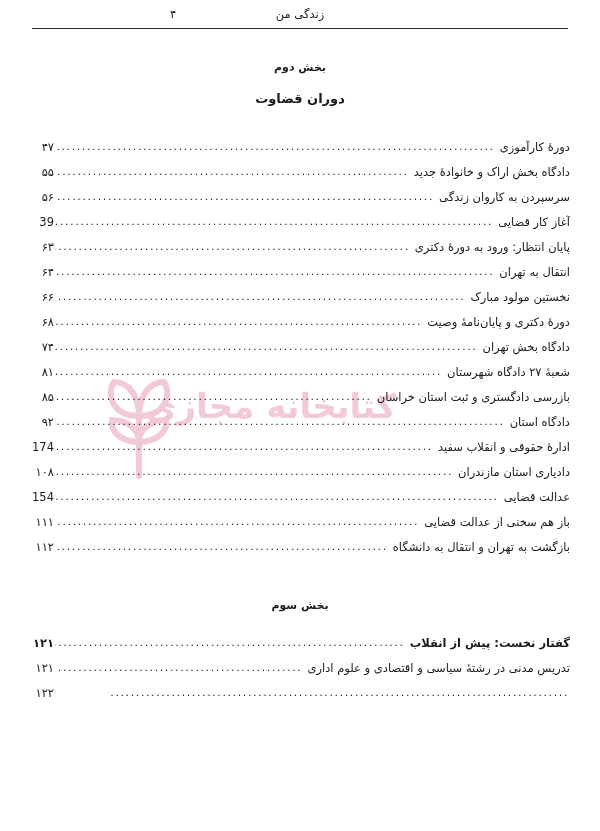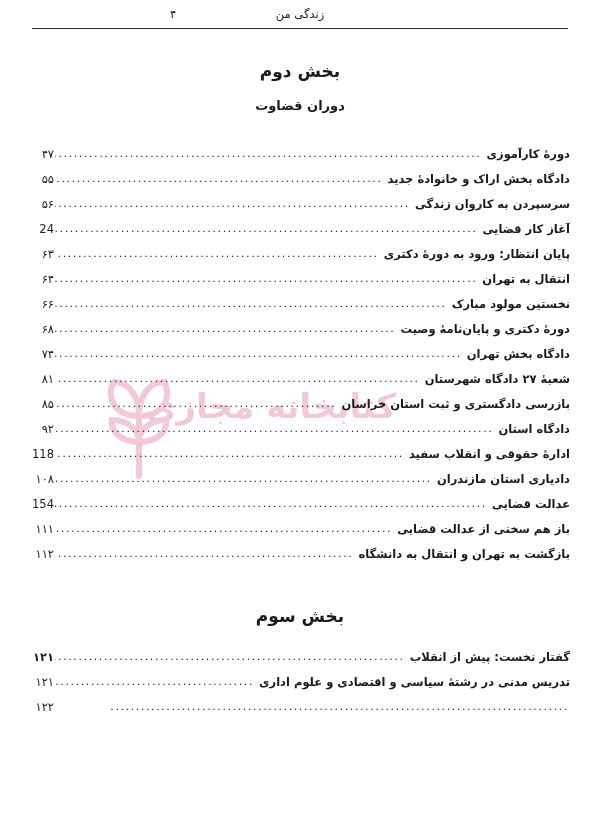--- a/index.html
+++ b/index.html
@@ -78,21 +78,21 @@
   }
 
   
   .section-block {
     position: relative;
     z-index: 2;
     text-align: center;
     margin-top: 32px;
   }
   .section-title {
-    font-size: 17px;
+    font-size: 11px;
     font-weight: bold;
     margin-bottom: 17px;
   }
   .section-subtitle {
     font-size: 13px;
     font-weight: bold;
   }
 
   
   .toc {
@@ -104,21 +104,20 @@
   .toc-entry {
     display: flex;
     align-items: baseline;
     font-size: 11.5px;
     line-height: 1;
     height: 25px;
   }
   .toc-title {
     white-space: nowrap;
     padding-left: 4px;
-    font-weight: bold;
   }
   .toc-entry.bold .toc-title {
     font-weight: bold;
     text-align: right;
   }
   .toc-dots {
     flex: 1 1 auto;
     overflow: hidden;
     white-space: nowrap;
     color: #222;
@@ -184,21 +183,21 @@
           <span class="toc-page">۵۵</span>
         </div>
         <div class="toc-entry">
           <span class="toc-title">سرسپردن به کاروان زندگی</span>
           <span class="toc-dots">..........................................................................................</span>
           <span class="toc-page">۵۶</span>
         </div>
         <div class="toc-entry">
           <span class="toc-title">آغاز کار قضایی</span>
           <span class="toc-dots">..........................................................................................</span>
-          <span class="toc-page">24</span>
+          <span class="toc-page">39</span>
         </div>
         <div class="toc-entry">
           <span class="toc-title">پایان انتظار: ورود به دورهٔ دکتری</span>
           <span class="toc-dots">..........................................................................................</span>
           <span class="toc-page">۶۳</span>
         </div>
         <div class="toc-entry">
           <span class="toc-title">انتقال به تهران</span>
           <span class="toc-dots">..........................................................................................</span>
           <span class="toc-page">۶۴</span>
@@ -229,21 +228,21 @@
           <span class="toc-page">۸۵</span>
         </div>
         <div class="toc-entry">
           <span class="toc-title">دادگاه استان</span>
           <span class="toc-dots">..........................................................................................</span>
           <span class="toc-page">۹۲</span>
         </div>
         <div class="toc-entry">
           <span class="toc-title">ادارهٔ حقوقی و انقلاب سفید</span>
           <span class="toc-dots">..........................................................................................</span>
-          <span class="toc-page">118</span>
+          <span class="toc-page">174</span>
         </div>
         <div class="toc-entry">
           <span class="toc-title">دادیاری استان مازندران</span>
           <span class="toc-dots">..........................................................................................</span>
           <span class="toc-page">۱۰۸</span>
         </div>
         <div class="toc-entry">
           <span class="toc-title">عدالت قضایی</span>
           <span class="toc-dots">..........................................................................................</span>
           <span class="toc-page">154</span>

